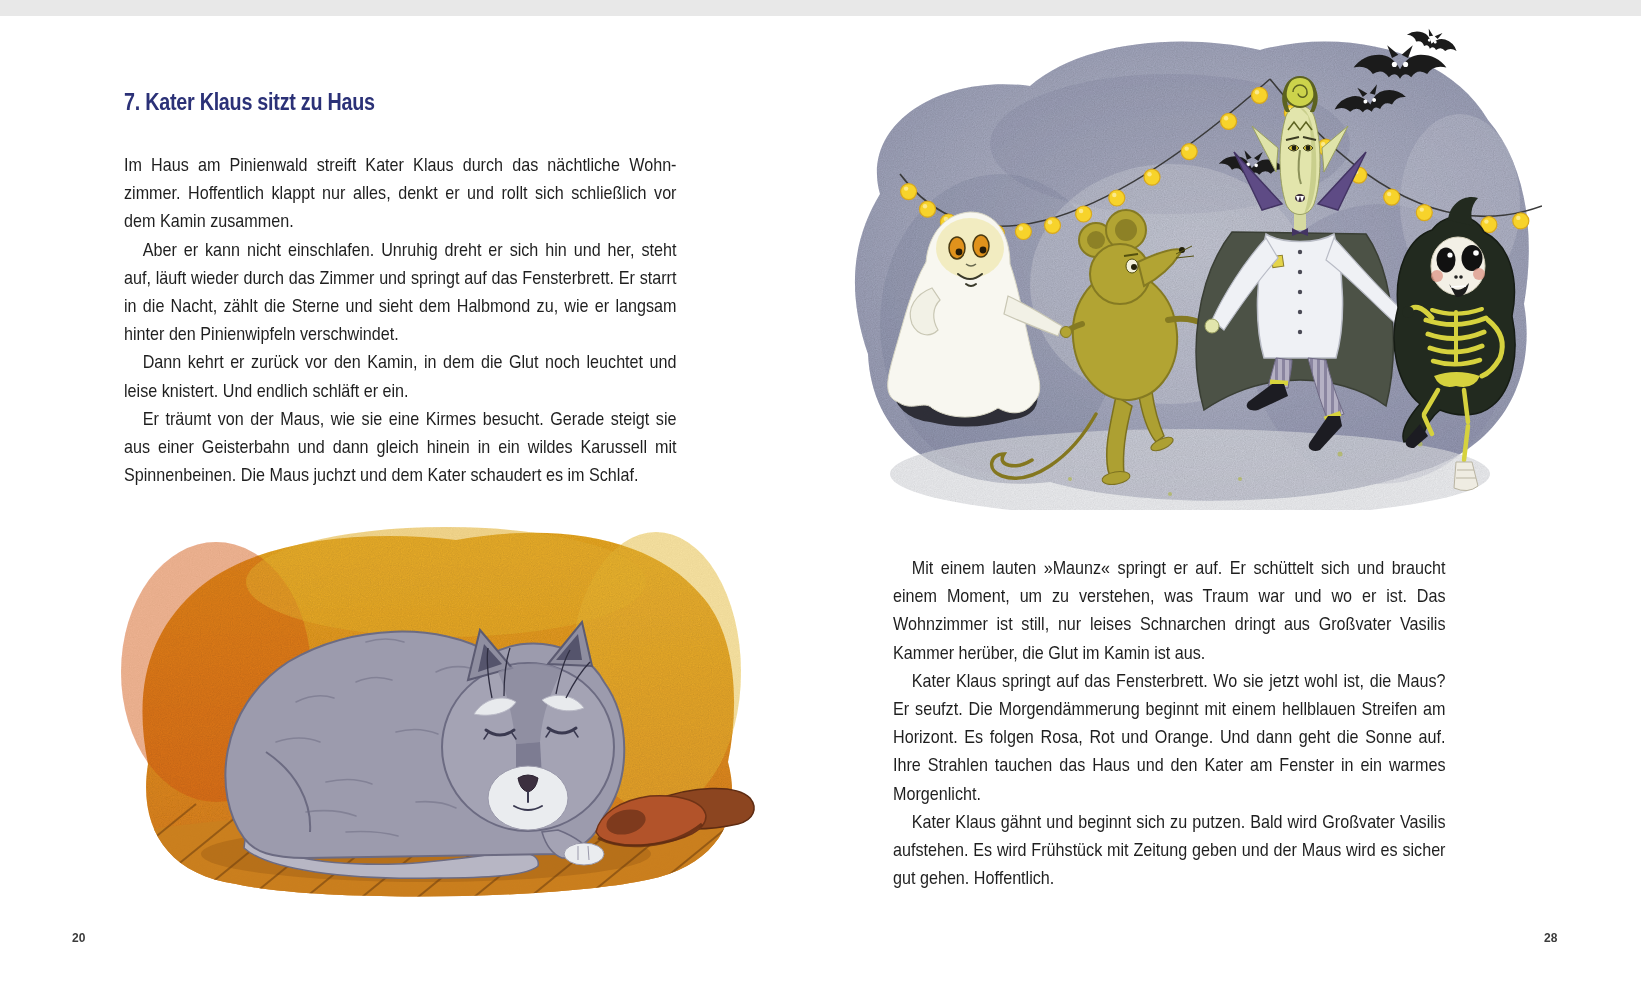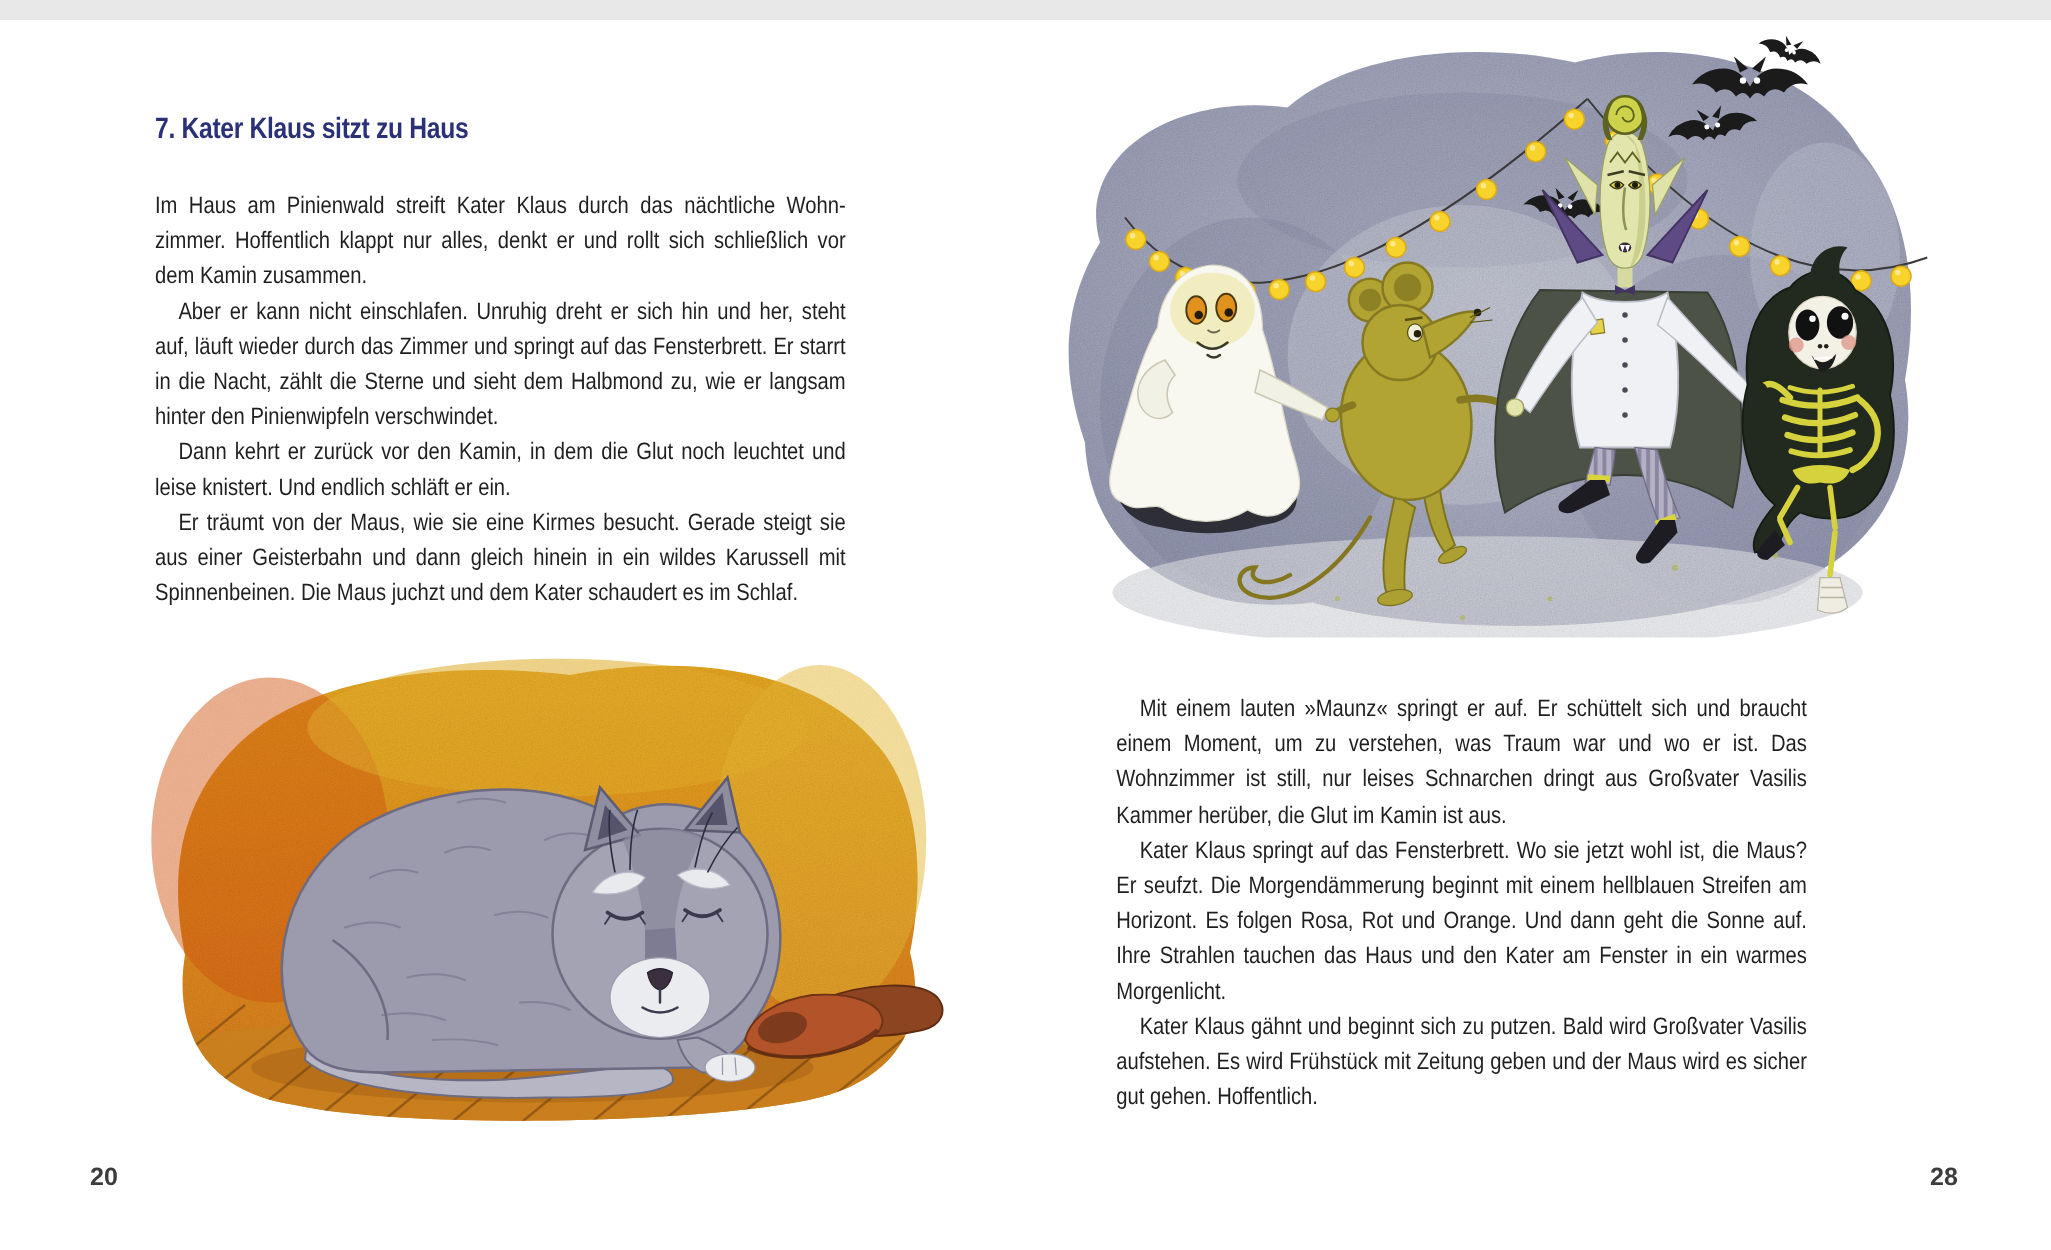--- a/index.html
+++ b/index.html
@@ -18,21 +18,21 @@
     position:absolute; width:650px;
     transform:scaleX(0.85); transform-origin:0 0;
     font-size:19px; line-height:28.2px; color:var(--body-text,#1f1f1f);
     text-align:justify; hyphens:manual; -webkit-hyphens:manual;
   }
   .text-block p { margin:0; text-indent:22px; }
   .text-block.first-flush p:first-child { text-indent:0; }
   .tb-left  { left:124px; top:135px; }
   .tb-right { left:893px; top:538px; }
   .pagenum {
-    position:absolute; top:915px; font-size:20px; font-weight:bold;
+    position:absolute; top:915px; font-size:12px; font-weight:bold;
     color:#3c3c3c;
   }
   .pagenum-left  { left:72px; }
   .pagenum-right { left:1544px; }
   .illus { position:absolute; display:block; }
   #illus-party { left:820px; top:8px; }
   #illus-cat   { left:96px;  top:486px; }
 </style>
 </head>
 <body>

